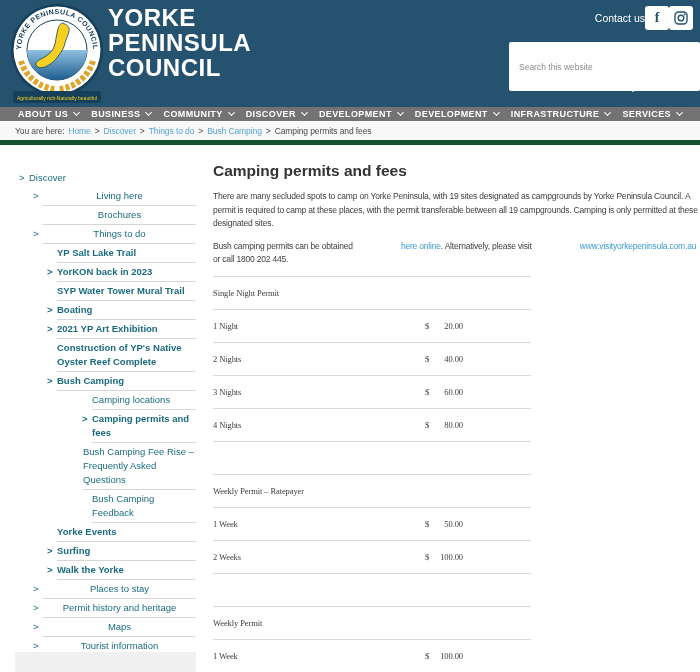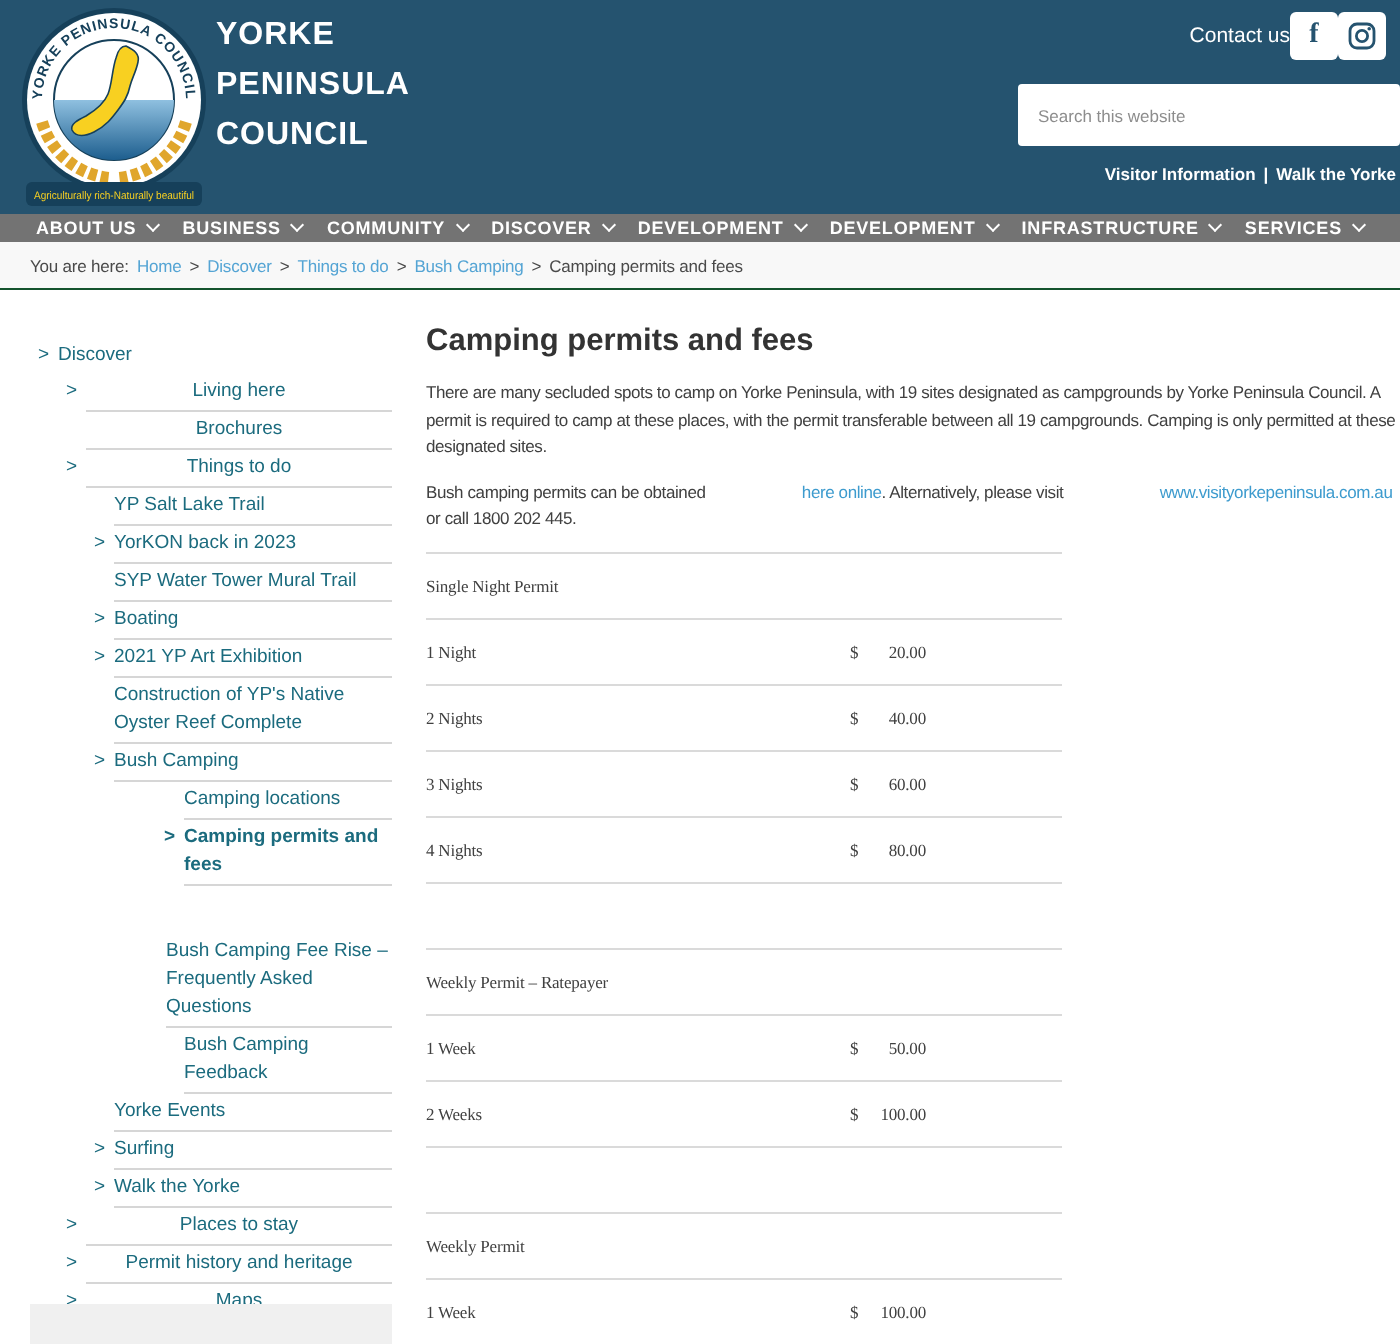--- a/index.html
+++ b/index.html
@@ -3,51 +3,51 @@
 <meta charset="utf-8">
 <style>
   html,body{margin:0;padding:0;background:#fff;}
   *{box-sizing:border-box;}
   body{font-family:"Liberation Sans",sans-serif;}
   .page{position:relative;width:700px;height:672px;overflow:hidden;background:#fff;}
 
   
   .site-header{position:relative;width:700px;height:107px;background:#25536f;}
   .logo-wrap{position:absolute;left:8px;top:2px;width:98px;height:103px;cursor:pointer;}
-  .brand{position:absolute;left:108px;top:5px;color:#fff;font-weight:bold;font-size:16px;line-height:25px;letter-spacing:0.5px;cursor:pointer;}
+  .brand{position:absolute;left:108px;top:5px;color:#fff;font-weight:bold;font-size:24px;line-height:25px;letter-spacing:0.5px;cursor:pointer;}
   .header-top-right{position:absolute;right:7px;top:6px;display:flex;align-items:center;}
   .contact-link{color:#fff;font-size:10.5px;text-decoration:none;cursor:pointer;}
   .social-btn{width:24px;height:24px;background:#fff;border-radius:3px;display:flex;align-items:center;justify-content:center;cursor:pointer;}
   .fb-glyph{color:#25536f;font-weight:bold;font-size:14px;font-family:"Liberation Serif",serif;}
-  .search-box{position:absolute;left:509px;top:42px;width:191px;height:31px;background:#fff;border:none;border-radius:2px;padding:0 10px;font-size:8.5px;color:#444;outline:none;font-family:"Liberation Sans",sans-serif;}
+  .search-box{position:absolute;left:509px;top:42px;width:191px;height:49px;background:#fff;border:none;border-radius:2px;padding:0 10px;font-size:8.5px;color:#444;outline:none;font-family:"Liberation Sans",sans-serif;}
   .search-box::placeholder{color:#8d8d8d;font-size:8.5px;}
   .quick-links{position:absolute;right:2px;top:82px;color:#fff;font-size:8.5px;font-weight:bold;display:flex;gap:4px;}
   .quick-links a{color:#fff;text-decoration:none;cursor:pointer;}
 
   
   .main-nav{width:700px;height:14px;background:#737373;display:flex;align-items:center;justify-content:space-between;padding:0 18px;}
   .nav-item{display:flex;align-items:center;color:#fff;font-size:9px;font-weight:bold;letter-spacing:0.4px;text-decoration:none;cursor:pointer;white-space:nowrap;}
   .chev-down{display:inline-block;width:5px;height:5px;border-right:1.5px solid #fff;border-bottom:1.5px solid #fff;transform:rotate(45deg);margin-left:6px;margin-top:-3px;}
 
   
-  .breadcrumb{width:700px;height:24px;background:#f8f8f8;border-bottom:1px solid #14532d;display:flex;align-items:center;padding:0 15px;font-size:8.5px;letter-spacing:-0.1px;color:#4a4a4a;gap:4px;white-space:nowrap;}
+  .breadcrumb{width:700px;height:24px;background:#f8f8f8;border-bottom:5px solid #14532d;display:flex;align-items:center;padding:0 15px;font-size:8.5px;letter-spacing:-0.1px;color:#4a4a4a;gap:4px;white-space:nowrap;}
   .breadcrumb a{color:#54a4d4;text-decoration:none;cursor:pointer;}
   .bc-sep{color:#4a4a4a;}
 
   
   .body-wrap{display:flex;width:700px;}
   .sidebar{width:196px;padding:24px 0 0 20px;flex:none;}
   .side-list{list-style:none;margin:0;padding:0;width:176px;}
   .side-item{position:relative;font-size:9.5px;line-height:14px;color:#1b6b7e;padding:2px 0 2px 0;border-bottom:1px solid #d6d6d6;cursor:pointer;}
   .side-item.no-line{border-bottom:none;}
   .side-item.lvl0{margin-left:9px;}
   .side-item.lvl1{margin-left:23px;text-align:center;}
-  .side-item.lvl2{margin-left:37px;}
+  .side-item.lvl2{margin-left:37px;font-weight:bold;}
   .side-item.lvl3{margin-left:72px;}
-  .side-item.lvl4{margin-left:63px;margin-top:24px;}
+  .side-item.lvl4{margin-left:63px;}
   .side-item.active{font-weight:bold;}
   .side-chev{position:absolute;left:-10px;top:2px;}
   .side-chev::before{content:">";font-size:9.5px;}
 
   .content{width:486px;padding-top:16px;margin-left:17px;color:#404040;}
   .page-title{font-size:15.5px;line-height:20px;font-weight:bold;color:#333;margin:0 0 9px 0;}
   .content p{font-size:8.5px;line-height:13.5px;letter-spacing:-0.2px;margin:0 0 9px 0;color:#404040;}
   .content a{color:#3d9bce;text-decoration:none;cursor:pointer;padding-left:46px;}
 
   

